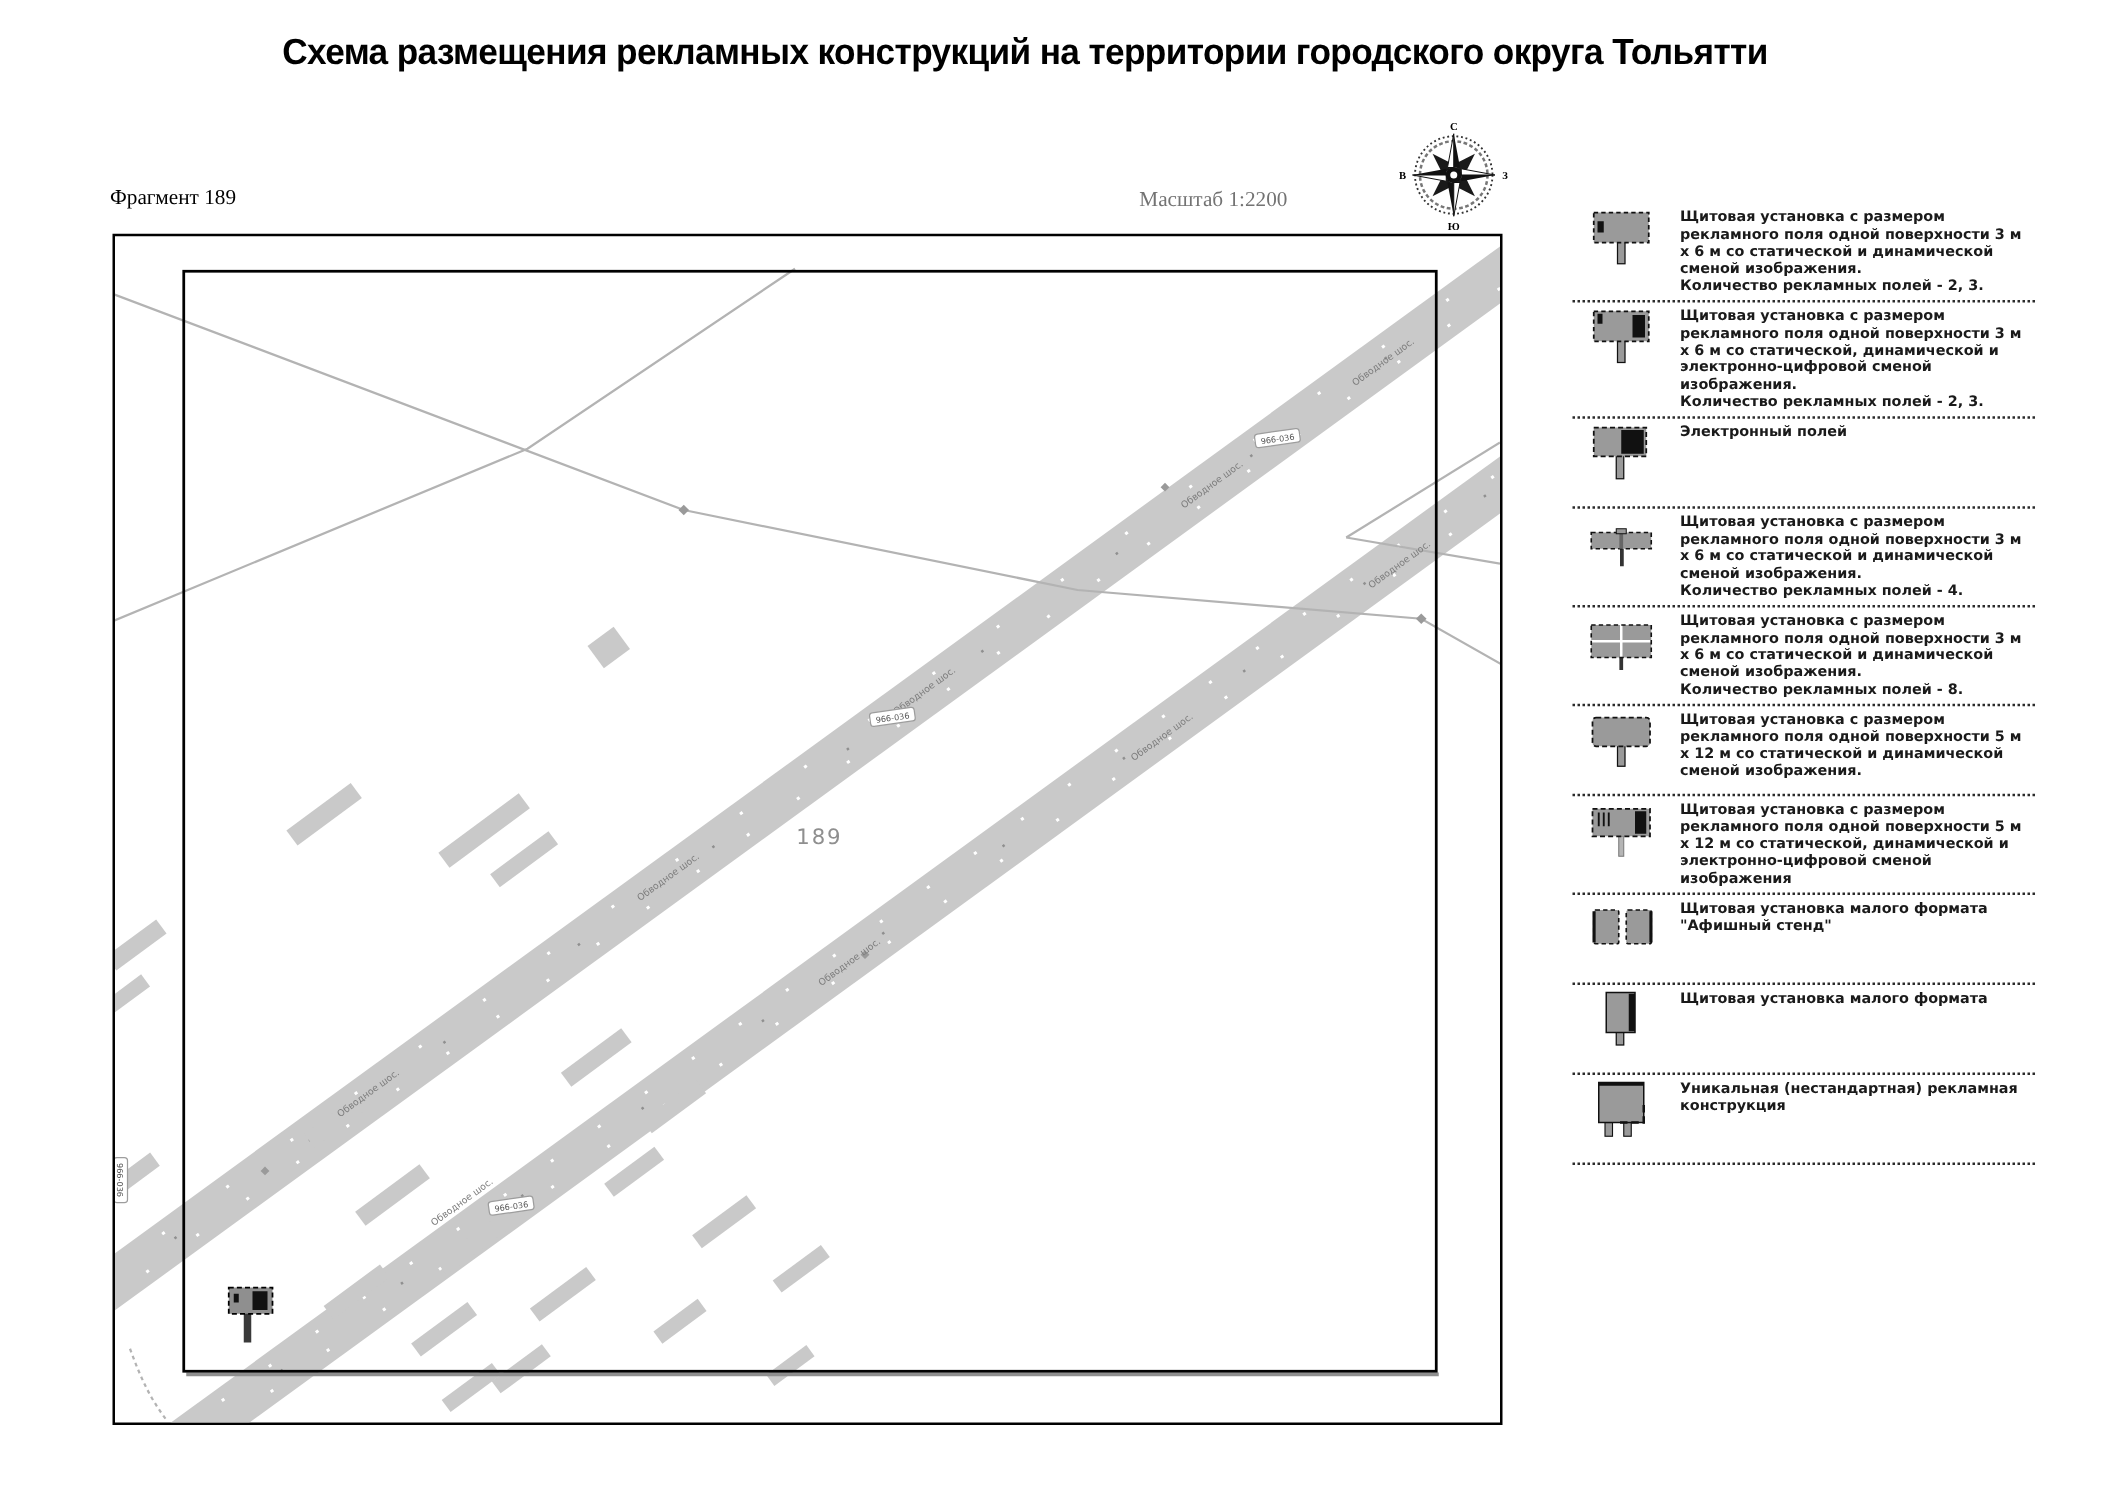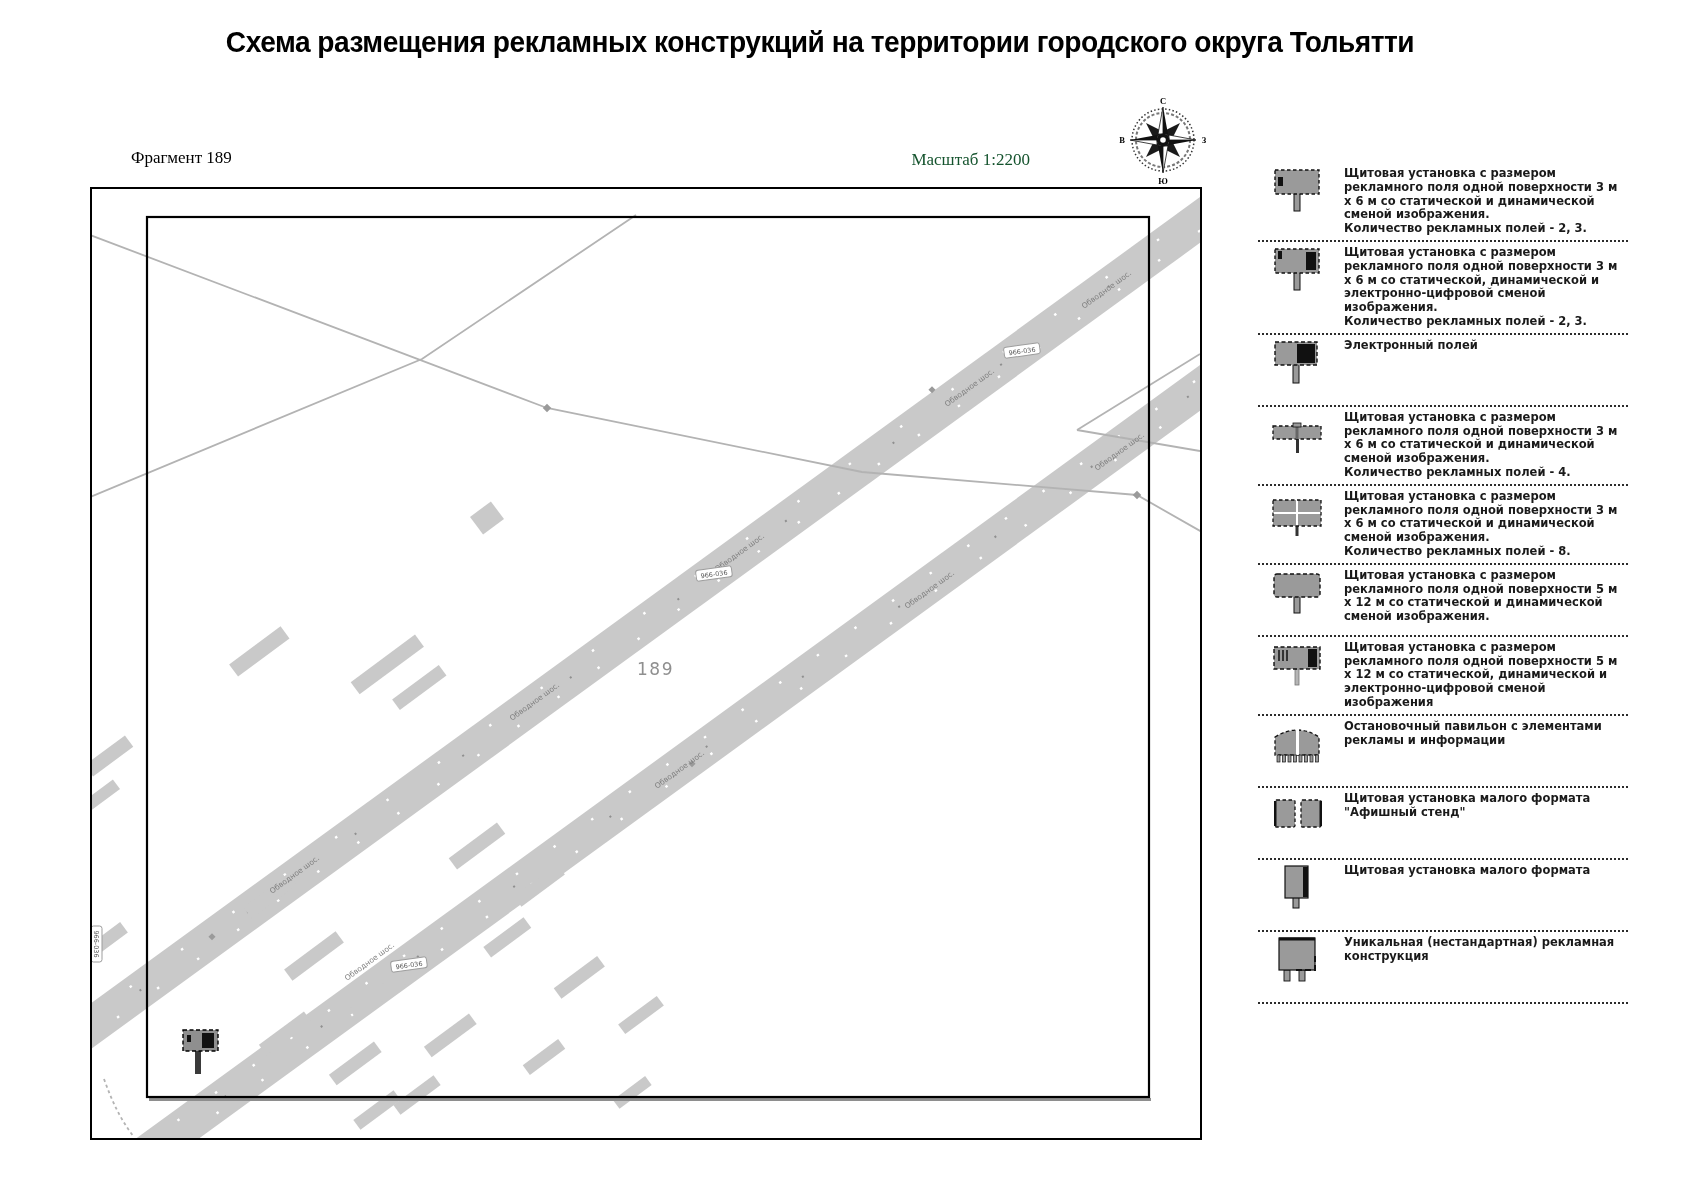--- a/index.html
+++ b/index.html
@@ -2,23 +2,23 @@
 <html><head>
 <meta charset="utf-8">
 <style>
   html,body{margin:0;padding:0;background:#fff;}
   body{width:1697px;height:1200px;position:relative;overflow:hidden;
        font-family:"DejaVu Sans","Liberation Sans",sans-serif;color:#111;}
   .page-title{position:absolute;left:0;top:26px;width:1640px;text-align:center;
        font-family:"Liberation Sans",sans-serif;font-weight:700;font-size:29px;
        letter-spacing:-0.5px;color:#000;transform:scaleX(.97);transform-origin:center;}
   .frag-label{position:absolute;left:88px;top:148px;font-family:"Liberation Serif",serif;
-       font-size:17px;color:#000;margin-left:43px;}
+       font-size:17px;color:#000;}
   .scale-label{position:absolute;left:860px;top:150px;width:170px;text-align:right;
-       font-family:"Liberation Serif",serif;font-size:17px;color:#14532d;}
+       font-family:"Liberation Serif",serif;font-size:17px;color:#737373;}
   .compass{position:absolute;left:1116px;top:93px;width:94px;height:94px;}
   .map-frame{position:absolute;left:90px;top:187px;width:1108px;height:949px;
        border:2px solid #000;background:#fff;overflow:hidden;}
   .legend{position:absolute;left:1258px;top:163px;width:370px;}
   .legend-item{display:flex;min-height:62px;
        border-bottom:2px dotted #2b2b2b;padding:4px 0;font-weight:bold;}
   .legend-item:last-child{border-bottom:none;}
   .legend-icon{flex:0 0 72px;display:flex;justify-content:flex-start;padding-left:14px;}
   .legend-text{flex:1;font-size:11.5px;line-height:1.2;color:#1a1a1a;white-space:pre-line;
        padding-right:4px;}
@@ -257,39 +257,20 @@
         <line x1="7" y1="9" x2="7" y2="20" stroke="#111" stroke-width="1.5"></line>
         <line x1="11" y1="9" x2="11" y2="20" stroke="#111" stroke-width="1.5"></line>
         <line x1="15" y1="9" x2="15" y2="20" stroke="#111" stroke-width="1.5"></line>
         <rect x="36" y="8" width="9" height="18" fill="#111"></rect>
       </svg>
     </div>
     <div class="legend-text">Щитовая установка с размером рекламного поля одной поверхности 5 м х 12 м со статической, динамической и электронно-цифровой сменой изображения</div>
   </div>
 
 
-  <div class="legend-item">
-    <div class="legend-icon">
-      <svg width="52" height="48" viewBox="0 0 52 48">
-        <path d="M3,17 Q25,3 47,17 L47,35 L3,35 Z" fill="#9a9a9a" stroke="#111" stroke-width="1.3" stroke-dasharray="3.5 2.5"></path>
-        <rect x="24" y="9" width="3" height="26" fill="#fff"></rect>
-        <g fill="#9a9a9a" stroke="#111" stroke-width="0.7">
-          <rect x="5" y="35" width="3" height="7"></rect>
-            <rect x="10.5" y="35" width="3" height="7"></rect>
-          <rect x="16" y="35" width="3" height="7"></rect>
-            <rect x="21.5" y="35" width="3" height="7"></rect>
-          <rect x="27" y="35" width="3" height="7"></rect>
-            <rect x="32.5" y="35" width="3" height="7"></rect>
-          <rect x="38" y="35" width="3" height="7"></rect>
-            <rect x="43.5" y="35" width="3" height="7"></rect>
-        </g>
-      </svg>
-    </div>
-    <div class="legend-text">Остановочный павильон с элементами рекламы и информации</div>
-  </div>
 
   <div class="legend-item">
     <div class="legend-icon">
       <svg width="52" height="48" viewBox="0 0 52 48">
         <rect x="3" y="8" width="20" height="27" rx="1.5" fill="#9a9a9a" stroke="#111" stroke-width="1.3" stroke-dasharray="3.5 2.5"></rect>
         <rect x="29" y="8" width="20" height="27" rx="1.5" fill="#9a9a9a" stroke="#111" stroke-width="1.3" stroke-dasharray="3.5 2.5"></rect>
         <rect x="2" y="9" width="2.5" height="25" fill="#111"></rect>
         <rect x="47.5" y="9" width="2.5" height="25" fill="#111"></rect>
       </svg>
     </div>

